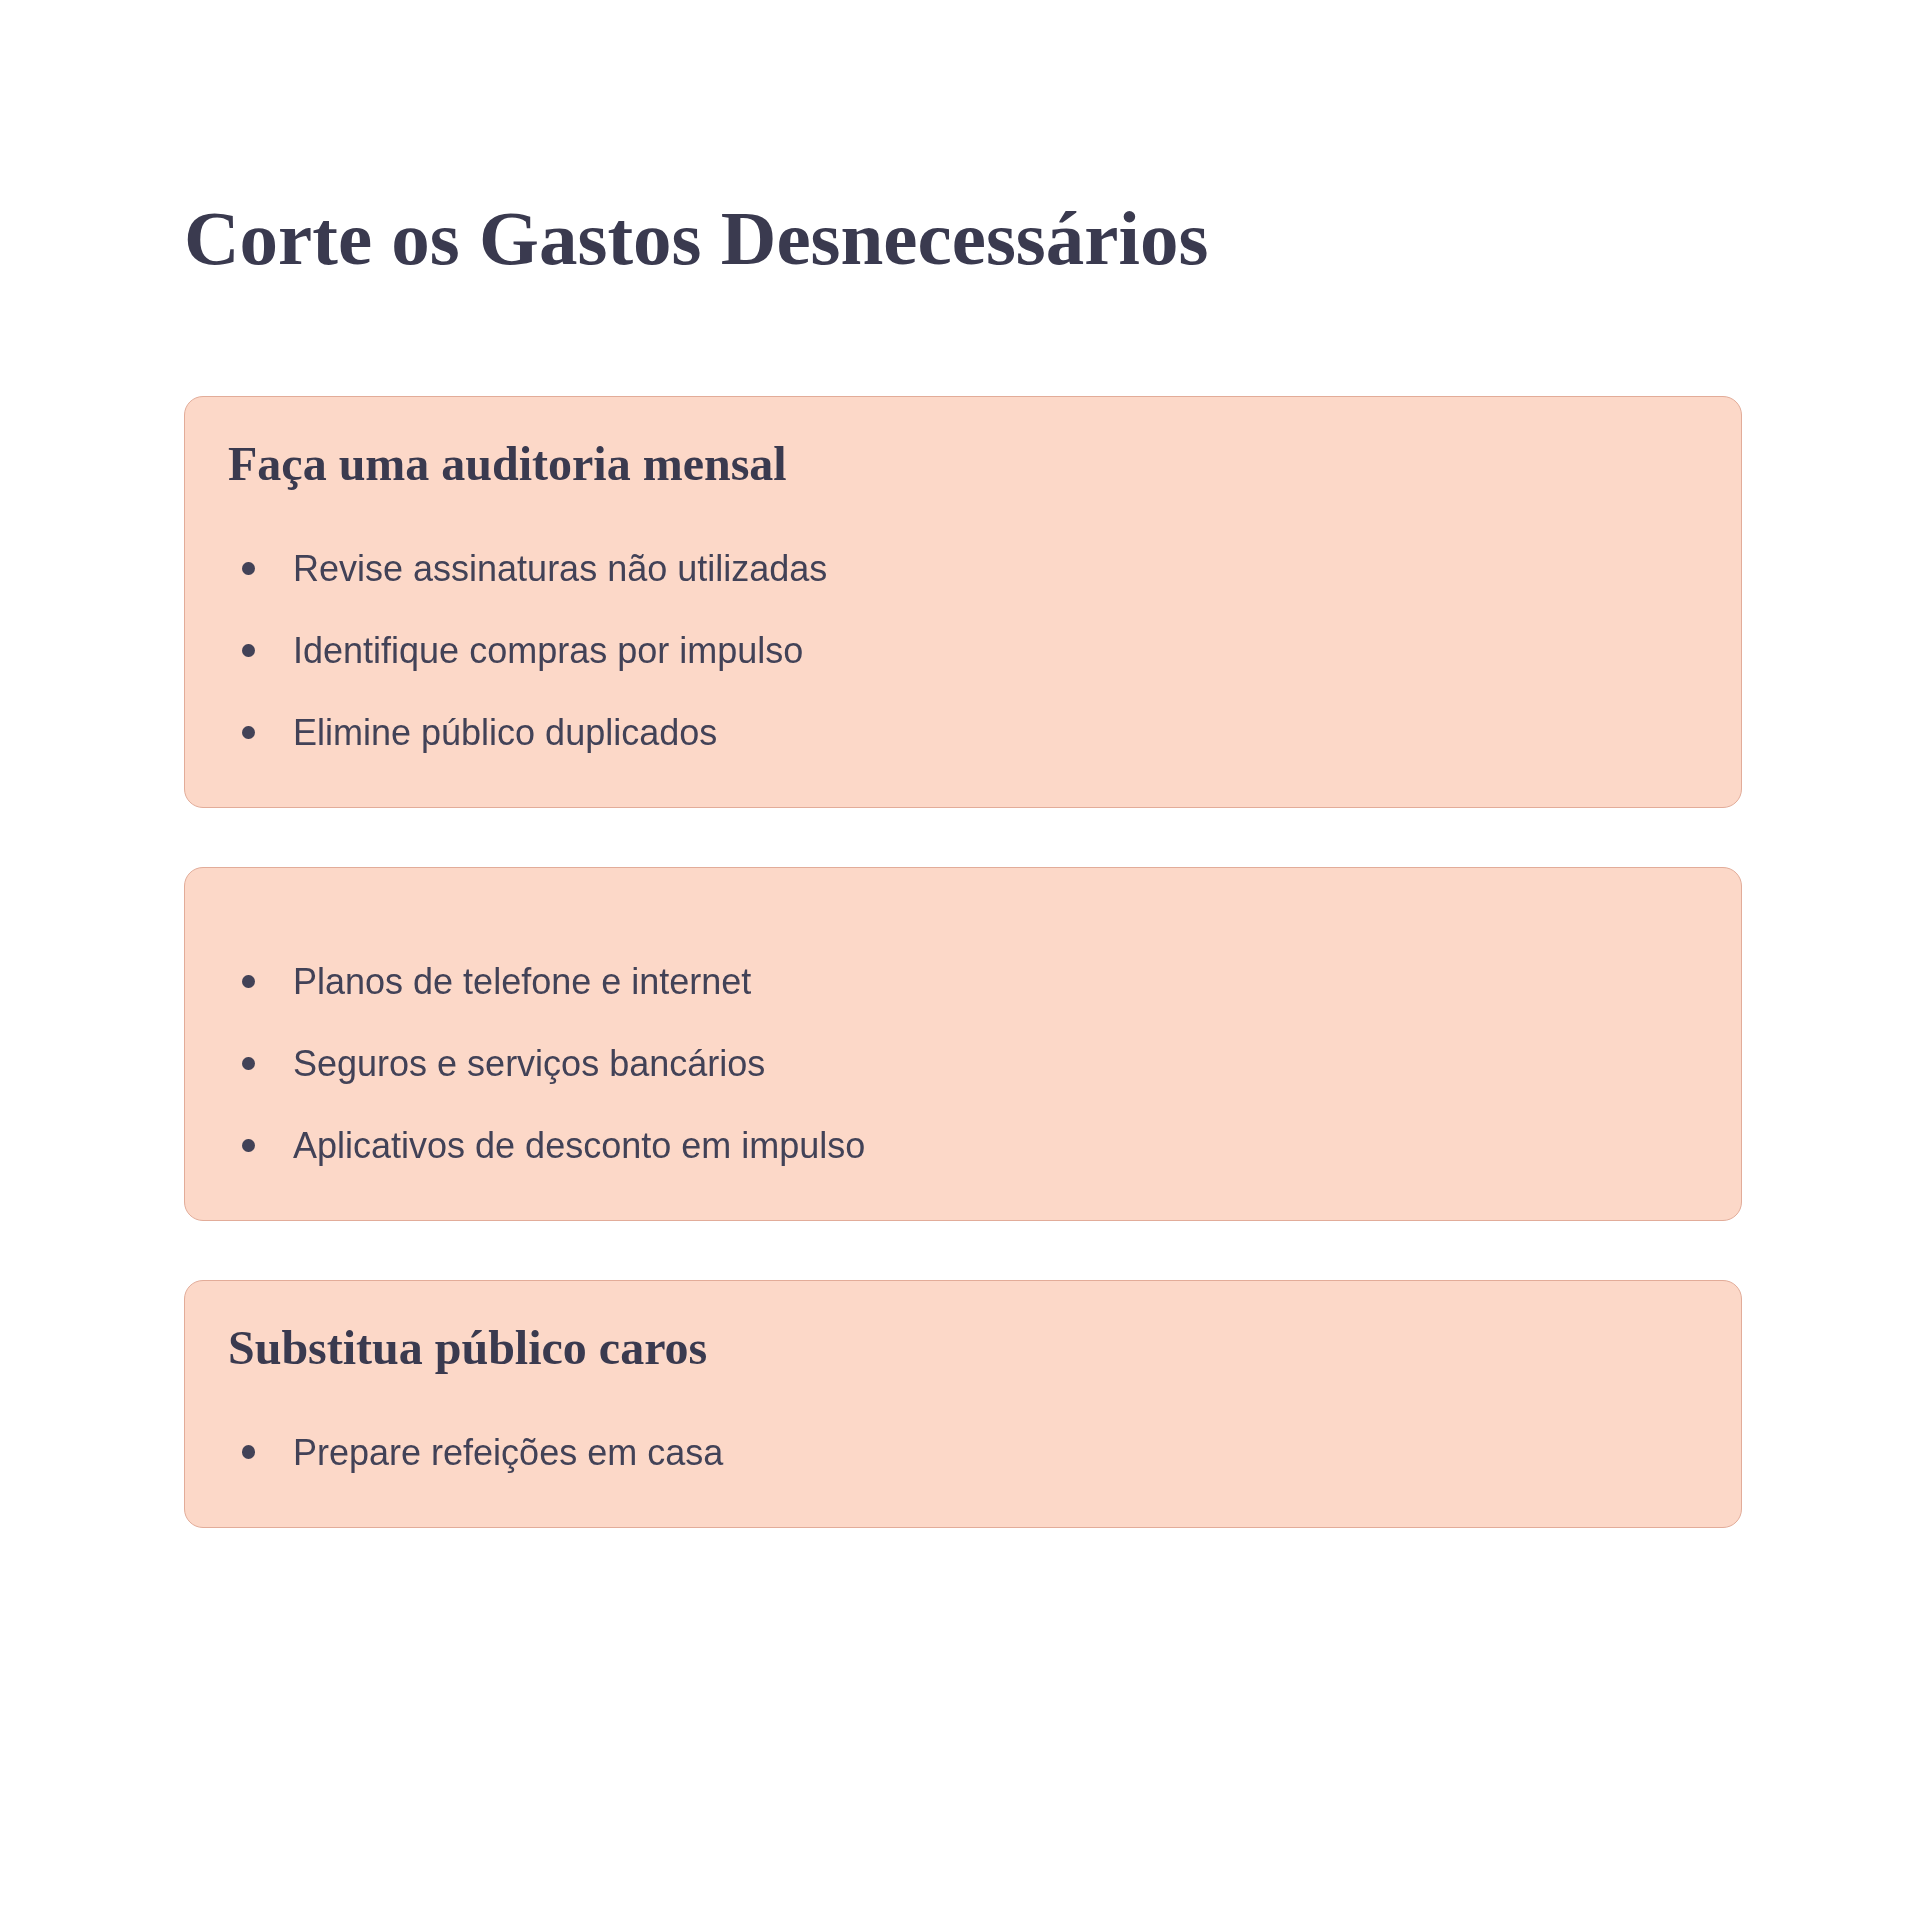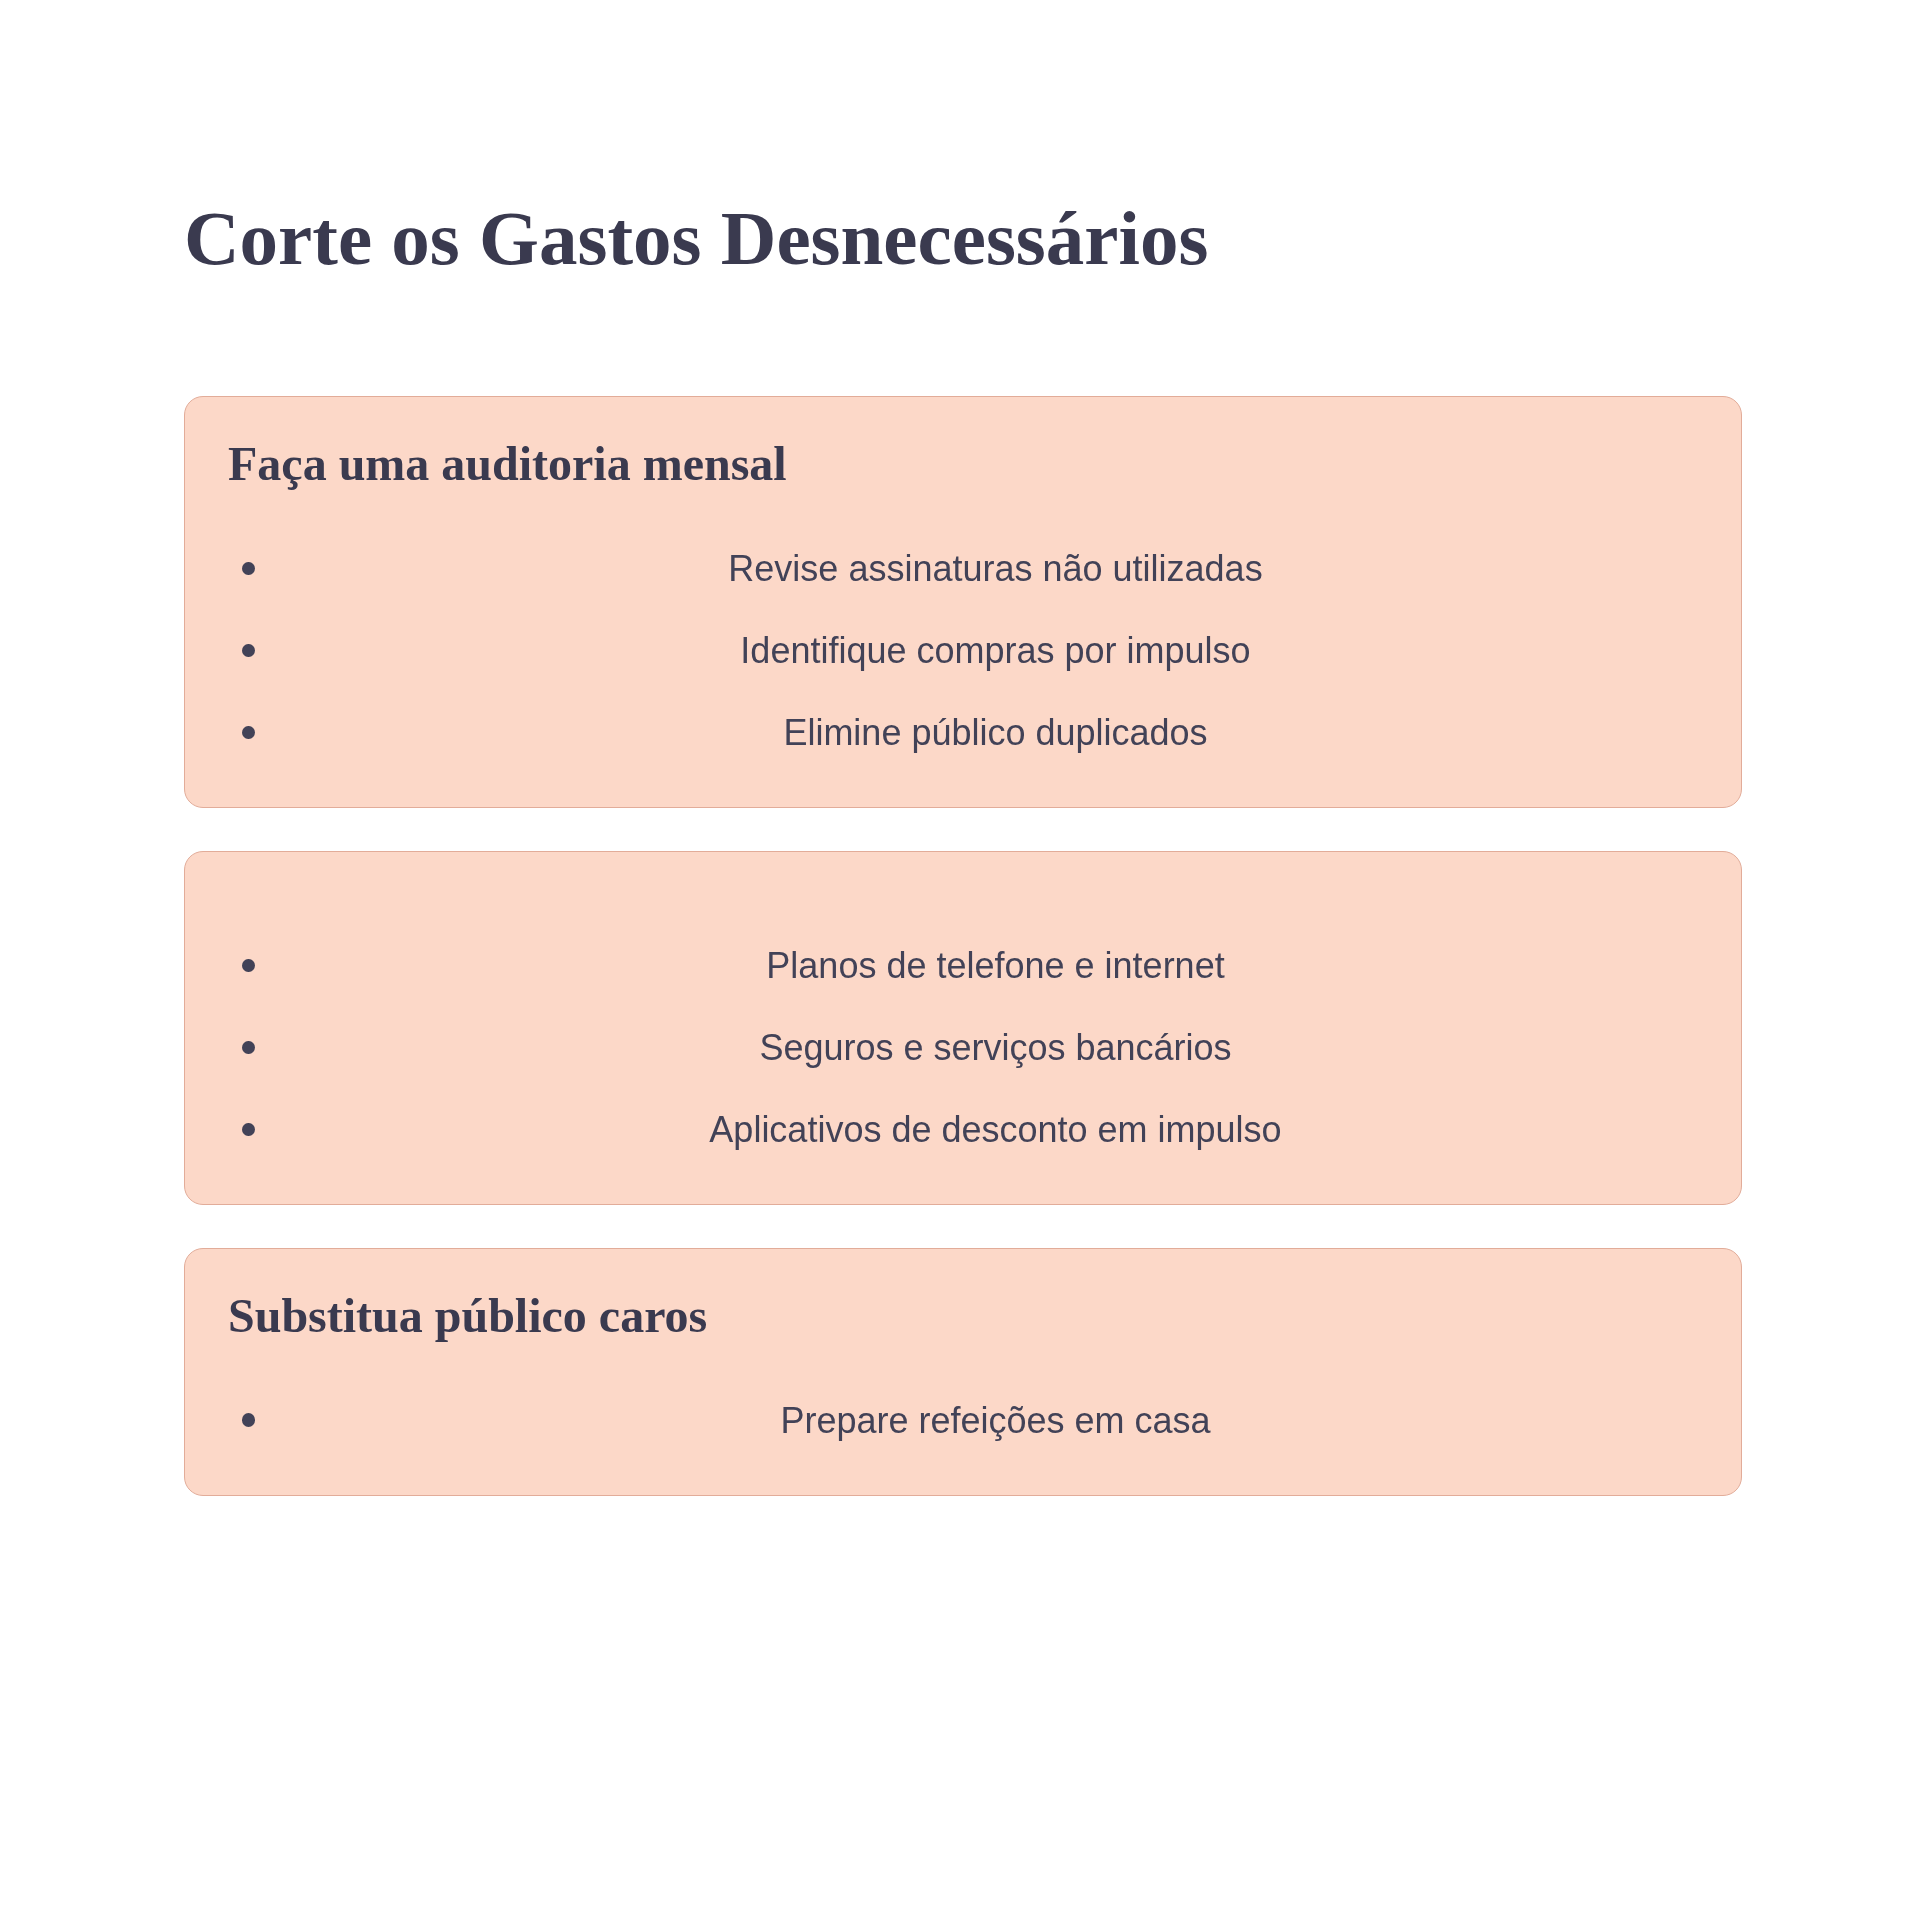--- a/index.html
+++ b/index.html
@@ -31,41 +31,40 @@
     letter-spacing: 0px;
     margin-bottom: 112px;
   }
   .cards { display: block; }
   .card {
     width: 1558px;
     background: var(--card-bg);
     border: 1.6px solid var(--card-border);
     border-radius: 19px;
     padding: 38px 43px 50px 43px;
-    margin-bottom: 43px;
+    margin-bottom: 59px;
   }
   .card-heading {
     font-family: "Liberation Serif", "DejaVu Serif", serif;
     font-weight: 700;
     font-size: 48px;
     line-height: 1.2;
     color: var(--heading-color);
   }
   .card-list {
     list-style: none;
     margin-top: 51px;
   }
   .bullet-item {
     position: relative;
     font-size: 36px;
     line-height: 49px;
     color: var(--body-color);
     padding-left: 65px;
     margin-bottom: 33px;
-    text-align: center;
   }
   .bullet-item:last-child { margin-bottom: 0; }
   .bullet-item::before {
     content: "";
     position: absolute;
     left: 13.6px;
     top: 17.6px;
     width: 13px;
     height: 13.6px;
     border-radius: 50%;

